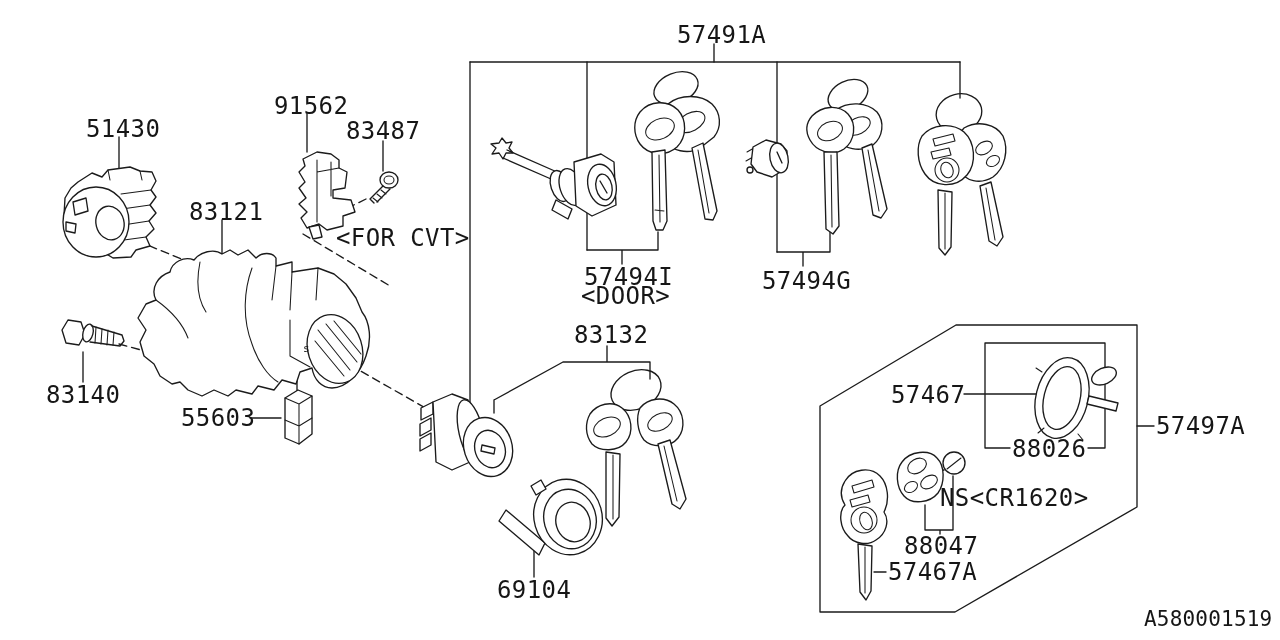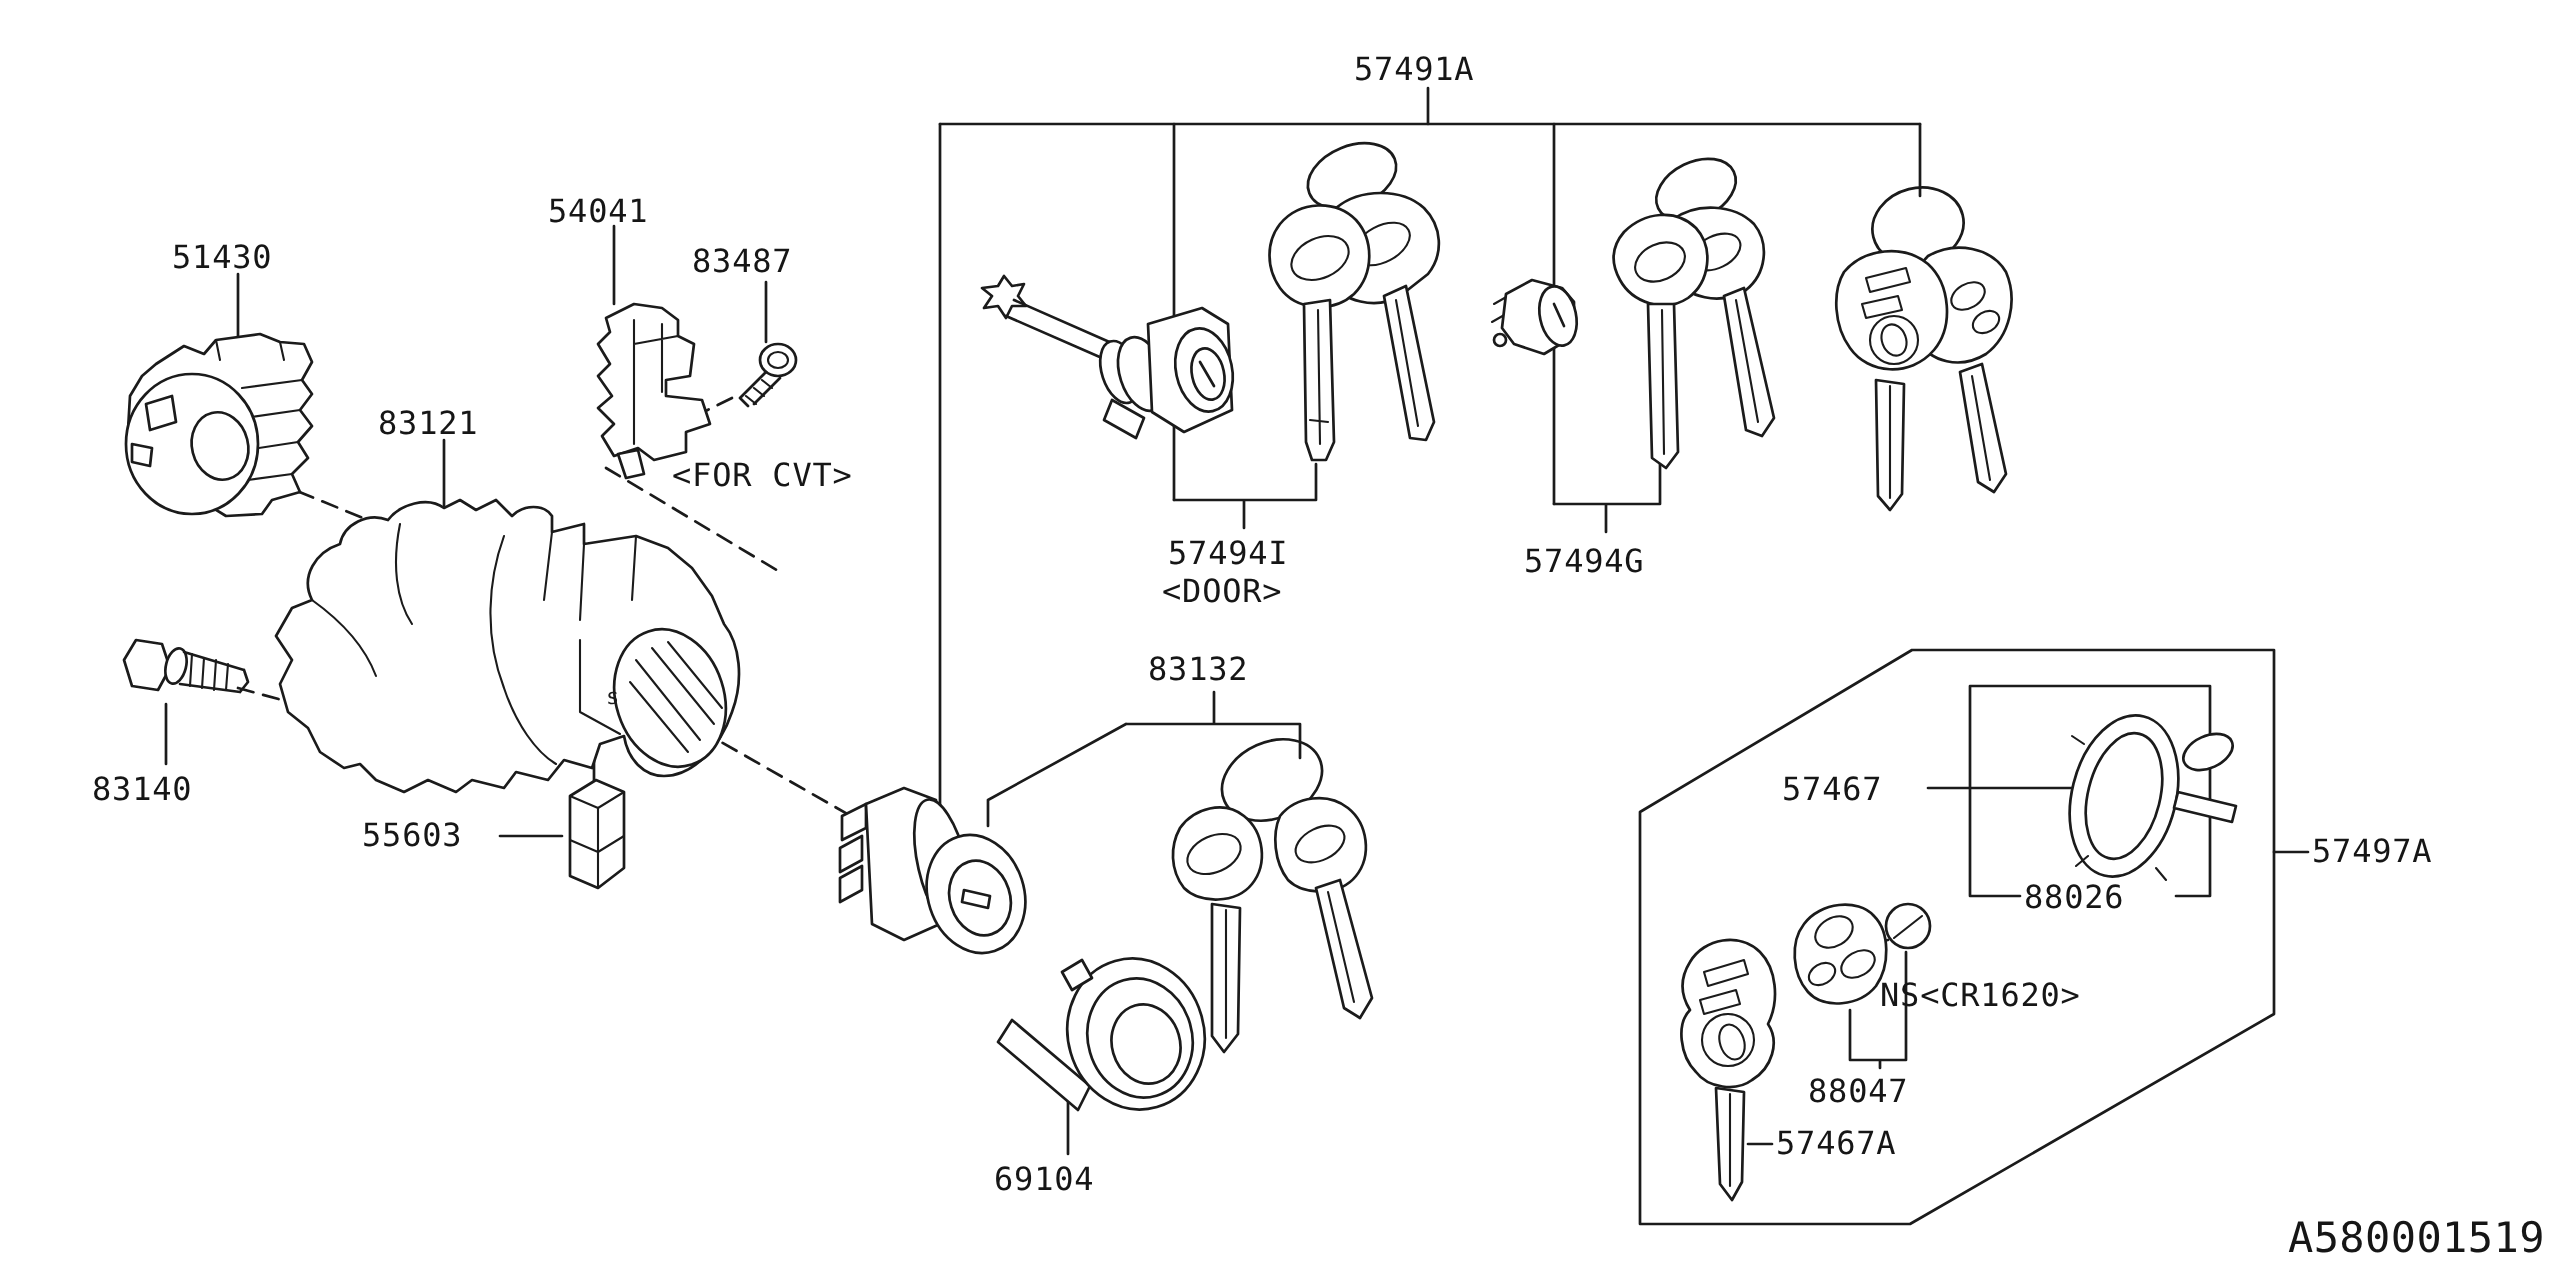--- a/index.html
+++ b/index.html
@@ -1,19 +1,19 @@
 <!DOCTYPE html>
 <html><head>
 <meta charset="utf-8">
 <style>
   html,body{margin:0;padding:0;background:#fff;}
   #canvas{position:relative;width:1280px;height:640px;background:#ffffff;overflow:hidden;
           font-family:"DejaVu Sans Mono","Liberation Mono",monospace;}
   #lineart{position:absolute;left:0;top:0;}
-  .label{position:absolute;font-size:16px;line-height:22px;color:#161616;
+  .label{position:absolute;font-size:24px;line-height:22px;color:#161616;
          white-space:pre;letter-spacing:0.4px;font-weight:400;}
   .label.small{font-size:21px;letter-spacing:0.2px;text-align:right;}
   svg path,svg ellipse,svg circle,svg line,svg rect,svg polyline,svg polygon{
          stroke:#1b1b1b;stroke-width:1.35;fill:none;stroke-linejoin:round;stroke-linecap:round;}
   svg .solidpart{fill:#ffffff;}
   svg .thin{stroke-width:1.05;}
   svg .dash{stroke-dasharray:8 5;}
 </style>
 </head>
 <body>
@@ -220,21 +220,21 @@
     <path class="thin" d="M852,486 L872,480 L874,487 L854,493 Z M850,500 L868,495 L870,502 L852,507 Z"></path>
     <circle class="thin" cx="864" cy="520" r="13"></circle>
     <ellipse class="thin" cx="866" cy="521" rx="6" ry="9" transform="rotate(-18 866 521)"></ellipse>
     <path class="solidpart" d="M858,544 L872,546 L871,591 L866,600 L860,592 Z"></path>
     <path class="thin" d="M865,547 L865,593"></path>
   </g>
 </svg>
 
 <div class="label" style="left:677px;top:24px">57491A</div>
 <div class="label" style="left:86px;top:118px">51430</div>
-<div class="label" style="left:274px;top:95px">54041</div>
+<div class="label" style="left:274px;top:95px">91562</div>
 <div class="label" style="left:346px;top:120px">83487</div>
 <div class="label" style="left:189px;top:201px">83121</div>
 <div class="label" style="left:336px;top:227px">&lt;FOR CVT&gt;</div>
 <div class="label" style="left:584px;top:266px">57494I</div>
 <div class="label" style="left:581px;top:285px">&lt;DOOR&gt;</div>
 <div class="label" style="left:762px;top:270px">57494G</div>
 <div class="label" style="left:574px;top:324px">83132</div>
 <div class="label" style="left:46px;top:384px">83140</div>
 <div class="label" style="left:181px;top:407px">55603</div>
 <div class="label" style="left:497px;top:579px">69104</div>

